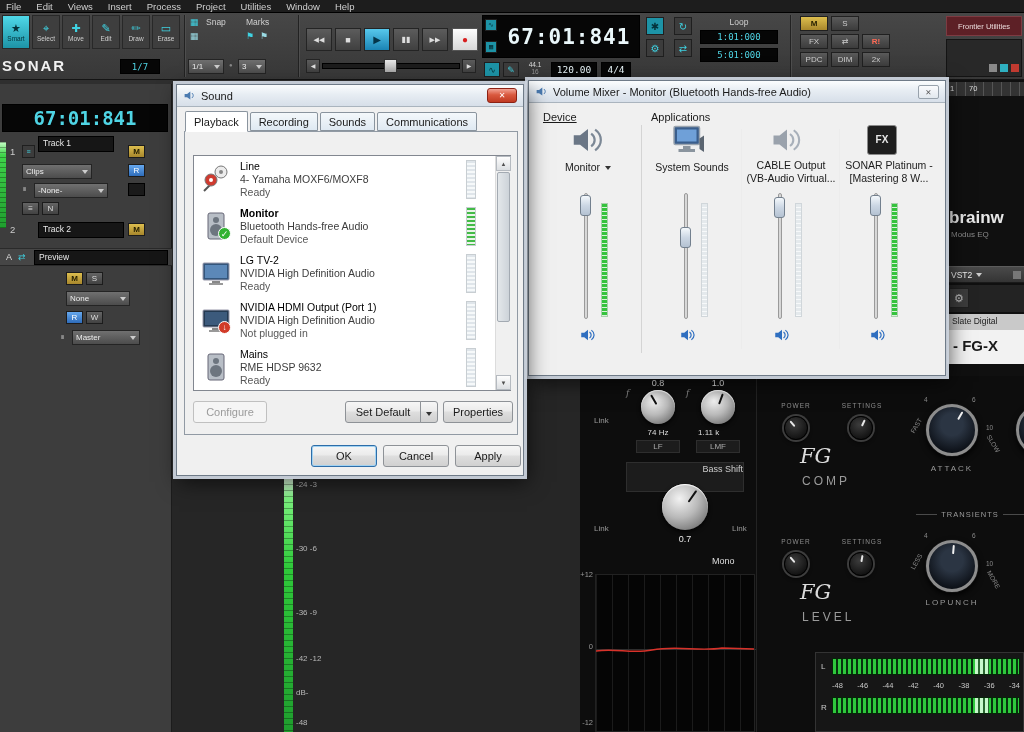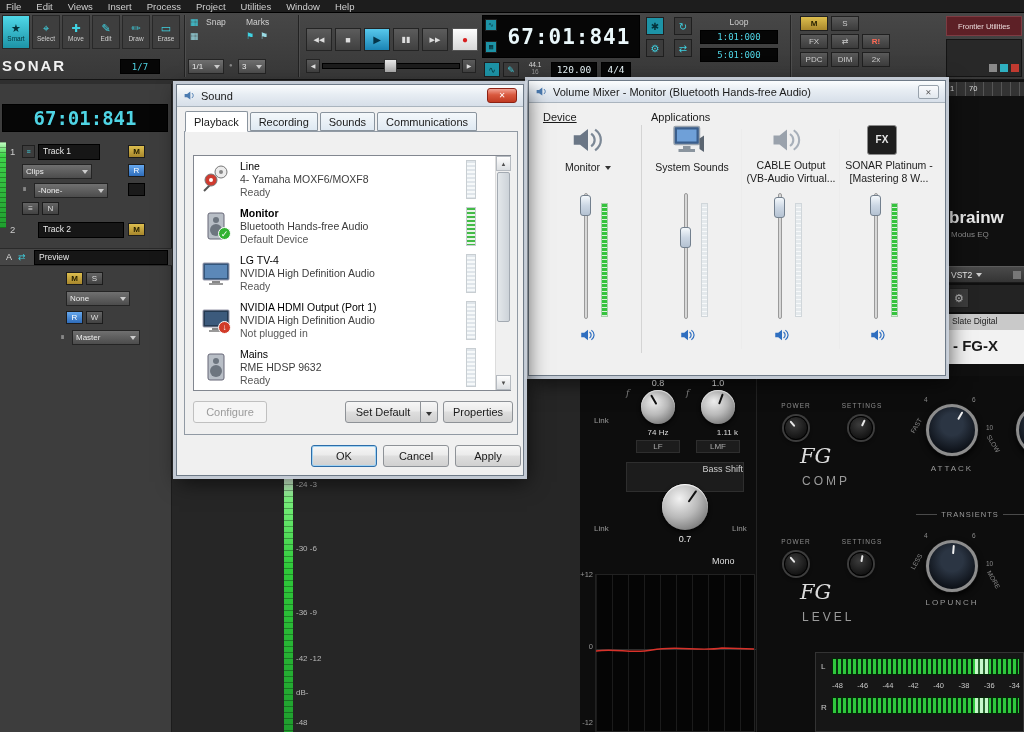--- a/index.html
+++ b/index.html
@@ -203,21 +203,21 @@
       <div class="a" style="left:64px;top:24px;width:8px;height:8px;background:#c03a30"></div>
     </div>
   </div>
 
   <div class="a" style="left:0;top:84px;width:172px;height:648px;background:#3d3d3d;border-right:1px solid #1c1c1c">
     <div class="a lcd cyan" style="left:2px;top:20px;width:166px;height:28px;font-size:19px;font-weight:bold;text-align:center;line-height:27px">67:01:841</div>
 
     <div class="a" style="left:0;top:58px;width:6px;height:86px;background:repeating-linear-gradient(180deg,rgba(0,0,0,.3) 0 1px,transparent 1px 5px),linear-gradient(180deg,#c8ffc8,#3fd44a 15%,#1f9e2e)"></div>
     <span class="a" style="left:10px;top:62px;font-size:9.5px;color:#ccc">1</span>
     <div class="a iconbox" style="left:22px;top:61px;width:13px;height:13px;font-size:7px;line-height:12px"><span>≡</span></div>
-    <div class="a namebox" style="left:38px;top:60px;width:62px;height:16px">Track 1</div>
+    <div class="a namebox" style="left:38px;top:52px;width:76px;height:16px">Track 1</div>
     <div class="a bdg yl" style="left:128px;top:61px">M</div>
     <div class="a dd" style="left:22px;top:80px;width:70px;height:15px">
       <span>Clips</span>
         <span class="caret"></span>
       </div>
     <div class="a bdg bl" style="left:128px;top:80px">R</div>
     <span class="a" style="left:22px;top:100px;font-size:8px;color:#888">∎</span>
     <div class="a dd" style="left:34px;top:99px;width:74px;height:15px">
       <span>-None-</span>
         <span class="caret"></span>
@@ -299,21 +299,21 @@
       <div class="rot" style="transform:rotate(-30deg)">
           <div class="ptrK"></div>
         </div>
       </div>
     <div class="a knobS" style="left:121px;top:14px;width:34px;height:34px">
       <div class="rot" style="transform:rotate(20deg)">
           <div class="ptrK"></div>
         </div>
       </div>
     <span class="a" style="left:58px;top:52px;width:40px;text-align:center;font-size:8px;color:#ddd">74 Hz</span>
-    <span class="a" style="left:118px;top:52px;width:40px;text-align:right;font-size:8px;color:#ddd">1.11 k</span>
+    <span class="a" style="left:118px;top:52px;width:40px;text-align:left;font-size:8px;color:#ddd">1.11 k</span>
     <div class="a" style="left:56px;top:64px;width:44px;height:13px;background:#1c1c1c;border:1px solid #2e2e2e;color:#aaa;font-size:8px;text-align:center;line-height:12px">LF</div>
     <div class="a" style="left:116px;top:64px;width:44px;height:13px;background:#1c1c1c;border:1px solid #2e2e2e;color:#aaa;font-size:8px;text-align:center;line-height:12px">LMF</div>
     <div class="a" style="left:46px;top:86px;width:118px;height:30px;background:#1c1c1c;border:1px solid #2e2e2e;color:#ccc;font-size:9px;text-align:right;line-height:13px">Bass Shift</div>
     <div class="a knobS" style="left:82px;top:108px;width:46px;height:46px">
       <div class="rot" style="transform:rotate(35deg)">
           <div class="ptrK" style="height:14px"></div>
         </div>
       </div>
     <span class="a" style="left:14px;top:148px;font-size:8px;color:#999">Link</span>
     <span class="a" style="left:152px;top:148px;font-size:8px;color:#999">Link</span>
@@ -535,21 +535,21 @@
         <div class="a devmeter on" style="left:272px;top:4px;height:39px"></div>
       </div>
 
       <div class="a" style="left:0;top:94px;width:300px;height:47px">
         <svg class="a" style="left:6px;top:7px" width="32" height="32" viewBox="0 0 32 32">
           <rect x="3" y="6" width="26" height="17" rx="1" fill="#34567c" stroke="#99a"></rect>
           <rect x="5" y="8" width="22" height="13" fill="#5c88b8"></rect>
           <rect x="12" y="24" width="8" height="2" fill="#888"></rect>
             <rect x="9" y="26" width="14" height="2" fill="#999"></rect>
           </svg>
-        <div class="a devname" style="left:46px;top:4px">LG TV-4</div>
+        <div class="a devname" style="left:46px;top:4px">LG TV-2</div>
         <div class="a devline" style="left:46px;top:17px">NVIDIA High Definition Audio</div>
         <div class="a devstat" style="left:46px;top:30px">Ready</div>
         <div class="a devmeter" style="left:272px;top:4px;height:39px"></div>
       </div>
 
       <div class="a" style="left:0;top:141px;width:300px;height:47px">
         <svg class="a" style="left:6px;top:7px" width="32" height="32" viewBox="0 0 32 32">
           <rect x="3" y="6" width="26" height="17" rx="1" fill="#243a52" stroke="#99a"></rect>
           <rect x="5" y="8" width="22" height="13" fill="#3c5a7c"></rect>
           <rect x="12" y="24" width="8" height="2" fill="#888"></rect>

